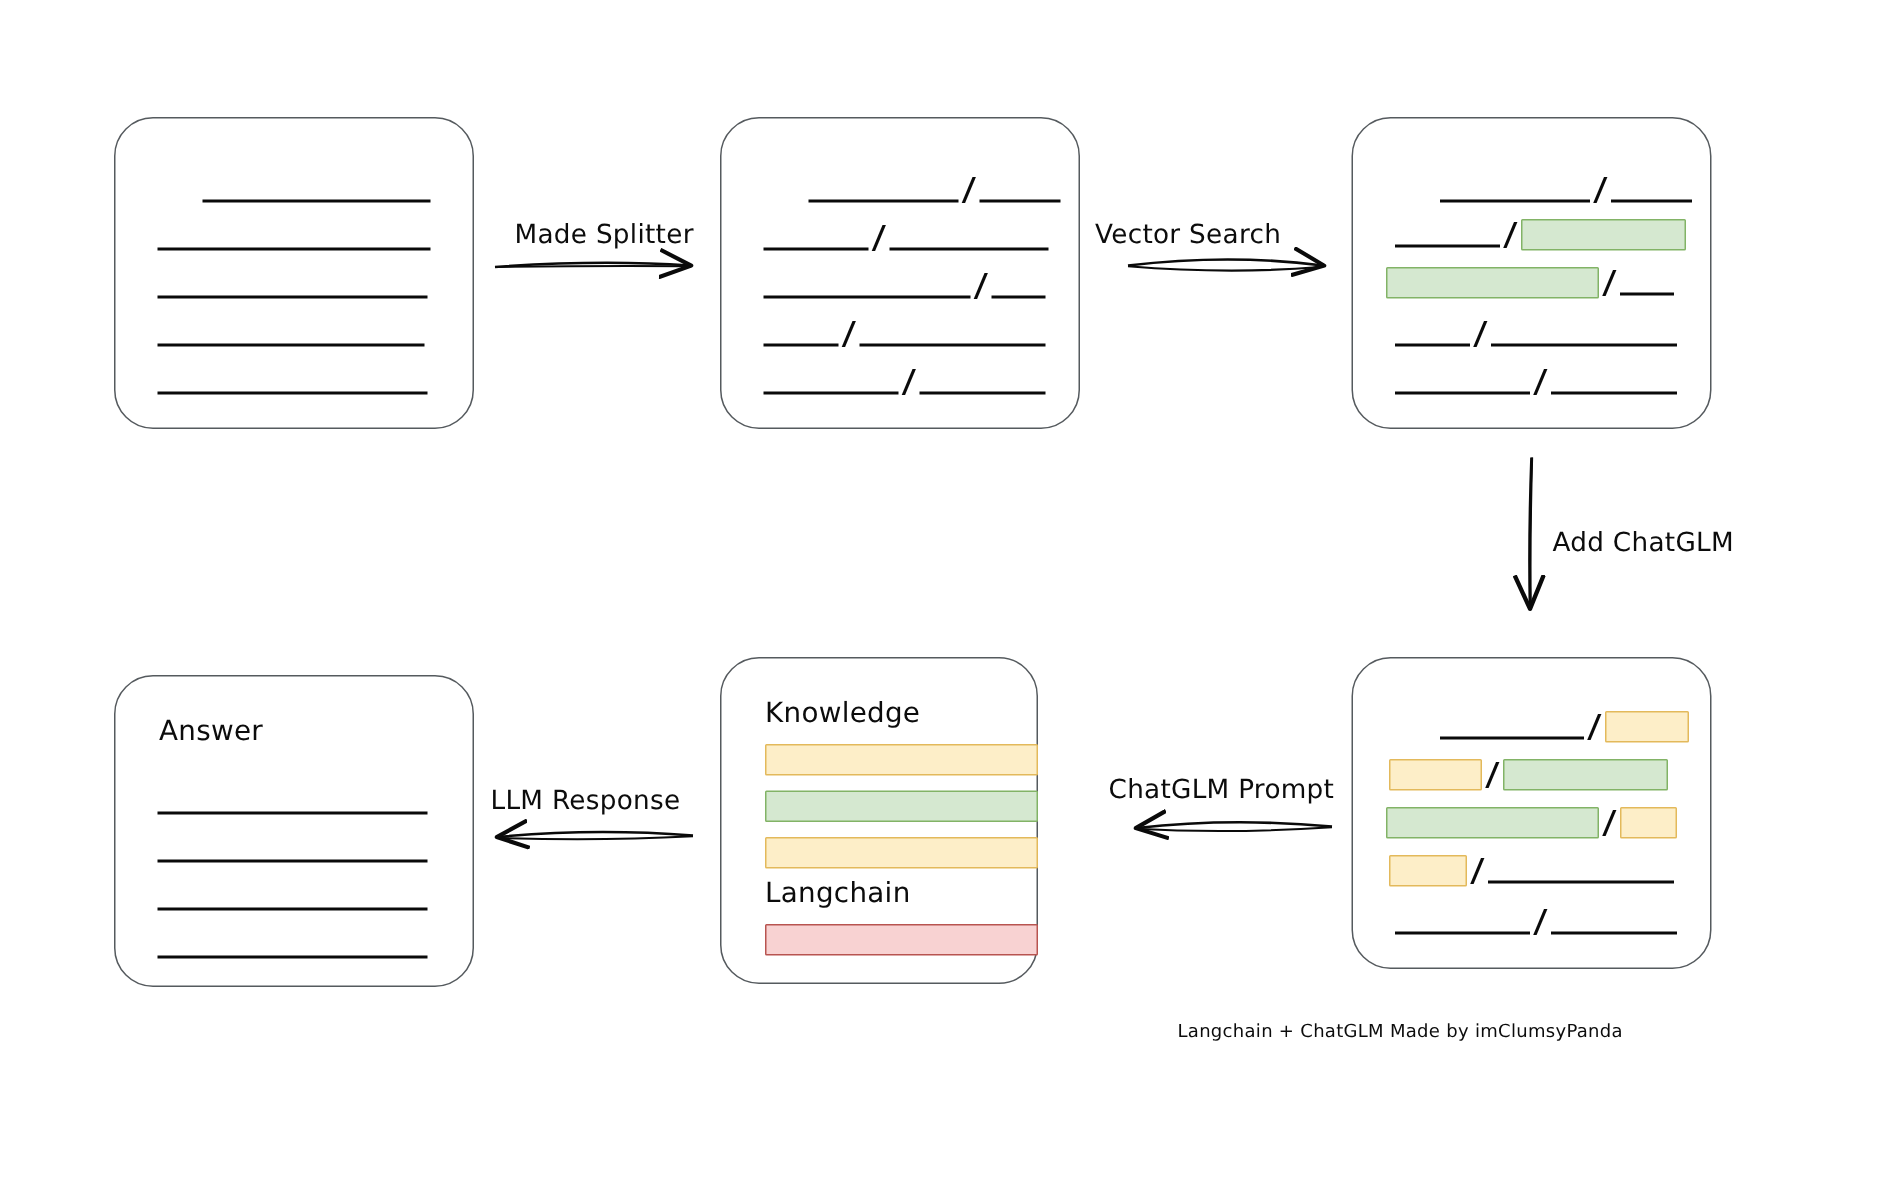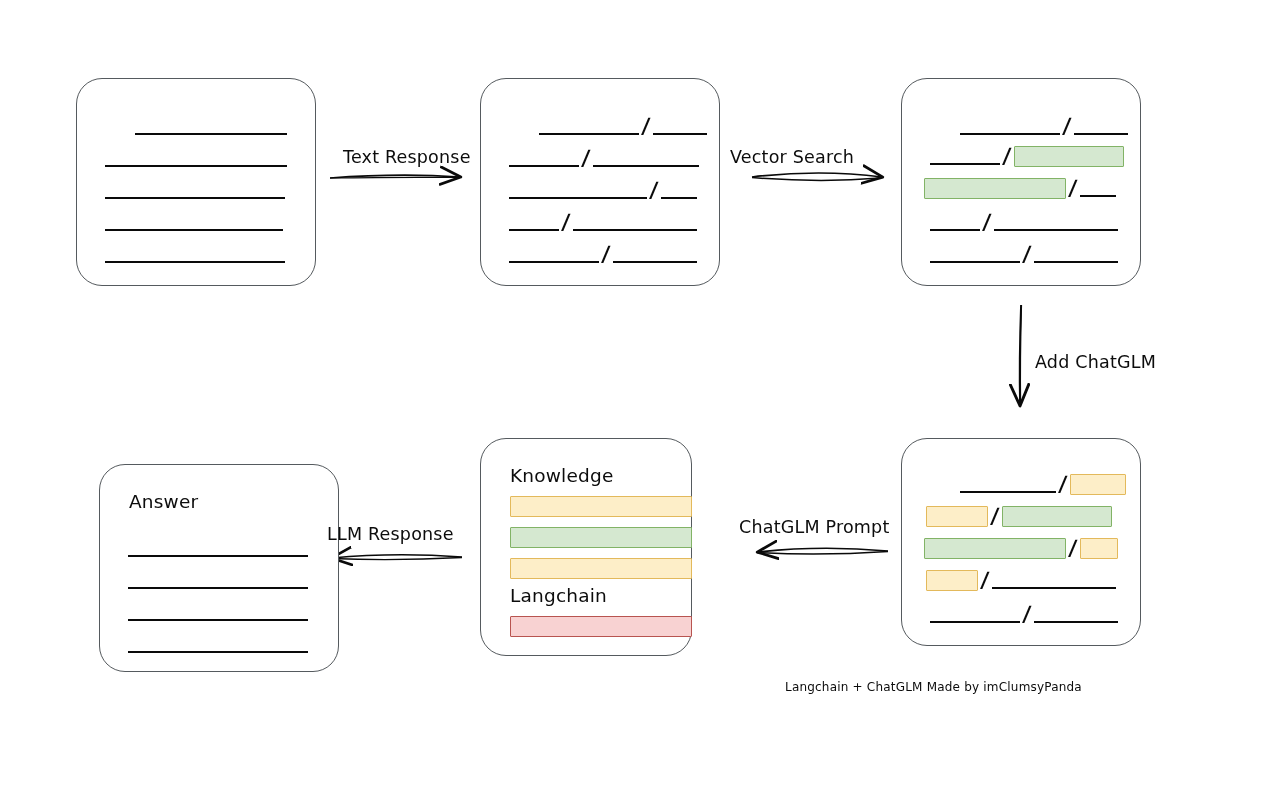--- a/index.html
+++ b/index.html
@@ -249,37 +249,37 @@
       </div>
     </div>
     <div class="node-box" style="left: 480px; top: 438px; width: 212px; height: 218px;">
       <div class="box-label" style="left: 29px; top: 26px;">Knowledge</div>
       <div class="box-label" style="left: 29px; top: 146px;">Langchain</div>
       <div class="bar-row seg hl yellow" style="left: 29px; top: 57px; width: 182px;"></div>
       <div class="bar-row seg hl green" style="left: 29px; top: 88px; width: 182px;"></div>
       <div class="bar-row seg hl yellow" style="left: 29px; top: 119px; width: 182px;"></div>
       <div class="bar-row seg hl red" style="left: 29px; top: 177px; width: 182px;"></div>
     </div>
-    <div class="node-box" style="left: 76px; top: 464px; width: 240px; height: 208px; margin-left: 23px;">
+    <div class="node-box" style="left: 76px; top: 450px; width: 240px; height: 208px;">
       <div class="box-label" style="left: 29px; top: 26px;">Answer</div>
       <div class="row" style="top: 72px; padding-left: 28px;">
         <span class="seg line" style="width: 180px;"></span>
       </div>
       <div class="row" style="top: 104px; padding-left: 28px;">
         <span class="seg line" style="width: 180px;"></span>
       </div>
       <div class="row" style="top: 136px; padding-left: 28px;">
         <span class="seg line" style="width: 180px;"></span>
       </div>
       <div class="row" style="top: 168px; padding-left: 28px;">
         <span class="seg line" style="width: 180px;"></span>
       </div>
     </div>
   </div>
 <div id="edge-labels-layer">
-    <div class="edge-label" style="left: 343px; top: 147px;">Text Response</div>
+    <div class="edge-label" style="left: 343px; top: 147px;">Made Splitter</div>
     <div class="edge-label" style="left: 730px; top: 147px;">Vector Search</div>
     <div class="edge-label" style="left: 1035px; top: 352px;">Add ChatGLM</div>
     <div class="edge-label" style="left: 739px; top: 517px;">ChatGLM Prompt</div>
     <div class="edge-label" style="left: 327px; top: 524px;">LLM Response</div>
   </div>
 
 <div class="footer" style="left:785px; top:680px;">Langchain + ChatGLM Made by imClumsyPanda</div>
 
 </body></html>

